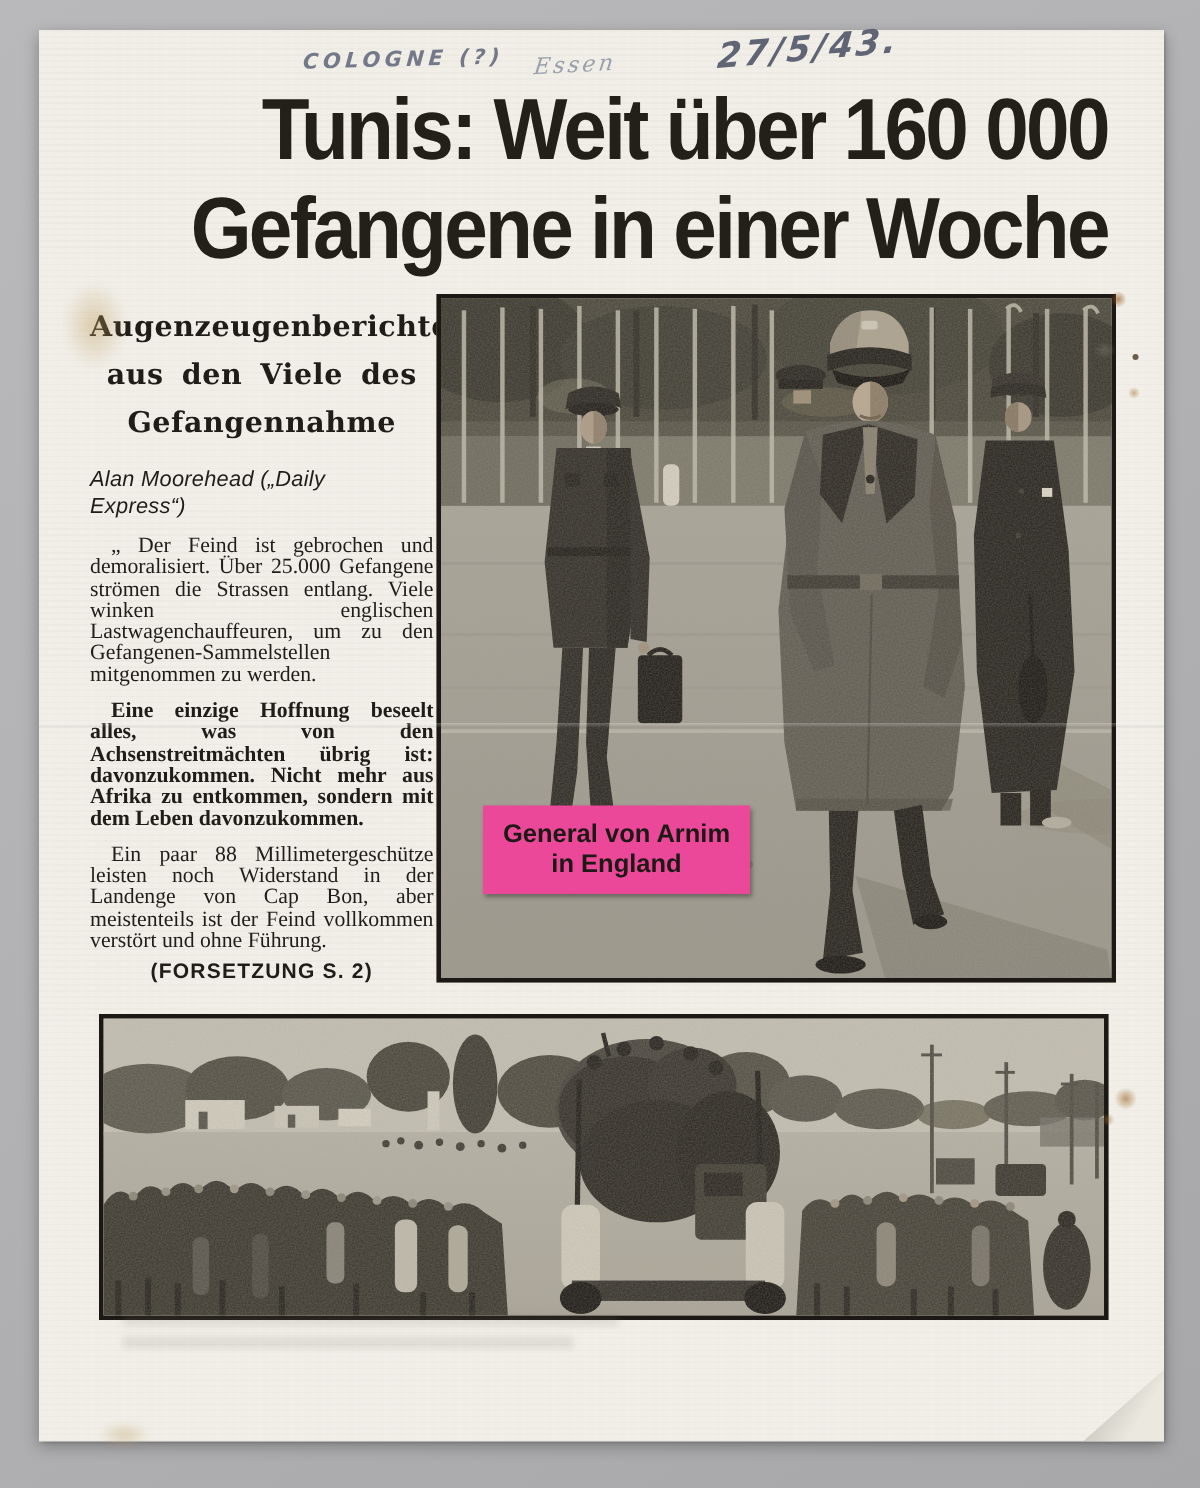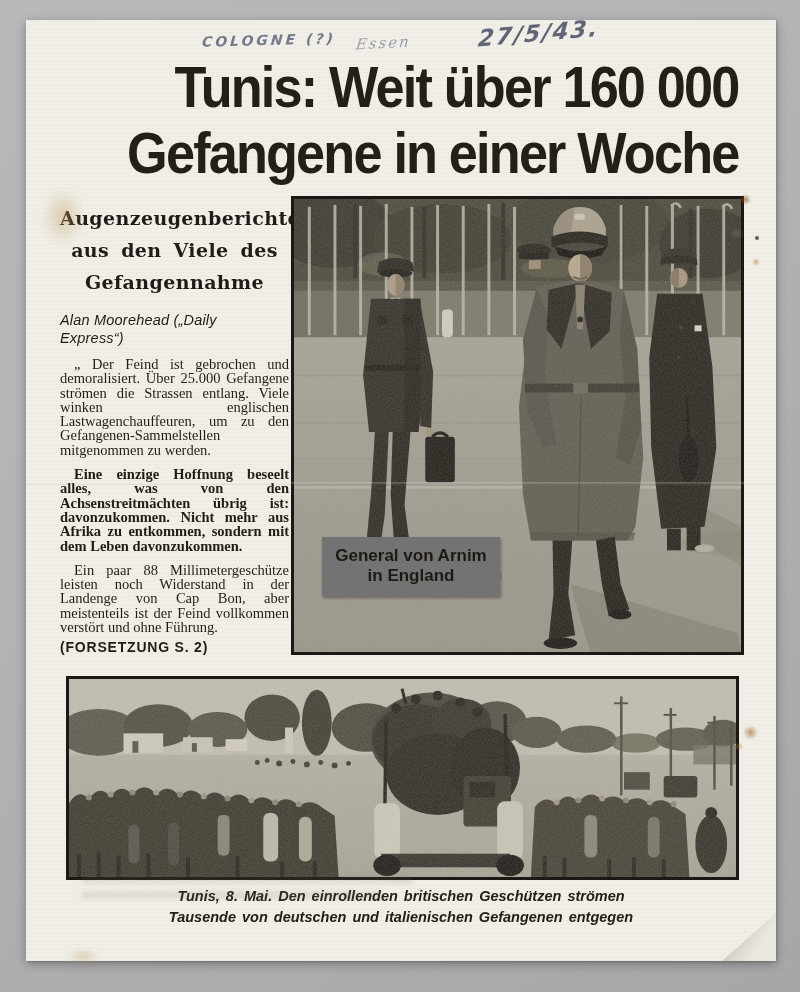--- a/index.html
+++ b/index.html
@@ -29,30 +29,30 @@
   .col{position:absolute;left:34px;top:182px;width:229px;color:#201d18;}
   .subhead{font-family:"DejaVu Serif",serif;font-weight:bold;font-size:19px;
     line-height:32px;text-align:center;word-spacing:5px;letter-spacing:.4px;}
   .subhead span{display:block;}
   .byline{margin:14px 16px 0 0;font:italic 14.5px/17.5px "Liberation Sans",sans-serif;
     letter-spacing:.2px;}
   .byline span{display:block;}
   .bodyp{margin:10px 0 0 0;font:14.5px/14.3px "Liberation Serif",serif;
     text-align:justify;text-indent:14px;}
   .bodyp.bold{font-weight:bold;}
-  .cont{margin-top:5px;text-align:left;font:bold 14px "Liberation Sans",sans-serif;
+  .cont{margin-top:5px;text-align:center;font:bold 14px "Liberation Sans",sans-serif;
     letter-spacing:.8px;}
   
   figure{margin:0;position:absolute;box-sizing:border-box;border:3px solid #1b1815;
     background:#a9a69a;}
   .arnim{left:265px;top:176px;width:453px;height:459px;}
   .prisoners{left:40px;top:656px;width:673px;height:204px;}
   figure svg{position:absolute;left:0;top:0;width:100%;height:100%;display:block;}
   .capbox{position:absolute;left:28px;top:338px;width:170px;padding:9px 4px 10px 4px;
-    background:#737373;text-align:center;color:#1d1a15;
+    background:#ec4899;text-align:center;color:#1d1a15;
     box-shadow:1px 2px 3px rgba(0,0,0,.35);}
   .capbox .t{font:bold 17px/20px "Liberation Sans",sans-serif;}
   .capbox .s{margin-top:6px;font:italic bold 14px/16.5px "Liberation Sans",sans-serif;}
   .capbox span{display:block;}
   .photo-caption{position:absolute;left:60px;right:60px;top:866px;text-align:center;
     font:italic bold 14.5px/21px "Liberation Sans",sans-serif;color:#23201a;
     word-spacing:2px;}
   .photo-caption span{display:block;}
   
   .crease{position:absolute;left:0;right:0;top:462px;height:3px;opacity:.45;
@@ -359,24 +359,20 @@
           <rect x="584" y="142" width="12" height="42" rx="6" fill="#79756a"></rect>
           <path d="M480,182 v22 M500,184 v20 M545,186 v18 M570,184 v20 M600,186 v18" stroke="#23211b" stroke-width="4"></path>
           <ellipse cx="648" cy="170" rx="16" ry="30" fill="#2e2c25"></ellipse>
           <circle cx="648" cy="138" r="6" fill="#23211b"></circle>
         </g>
         <rect width="673" height="204" filter="url(#gB)" opacity=".4"></rect>
         <rect width="673" height="204" fill="#6e6450" opacity=".05"></rect>
       </svg>
     </figure>
 
-    <div class="photo-caption">
-      <span>Tunis, 8. Mai. Den einrollenden britischen Geschützen strömen</span>
-      <span>Tausende von deutschen und italienischen Gefangenen entgegen</span>
-    </div>
 
     <div class="crease"></div>
     <div class="stain st1"></div>
     <div class="stain st2"></div>
     <div class="stain st3"></div>
     <div class="stain st4"></div>
     <div class="stain st5"></div>
     <div class="stain st6"></div>
     <div class="stain st7"></div>
     <div class="stain st8"></div>

